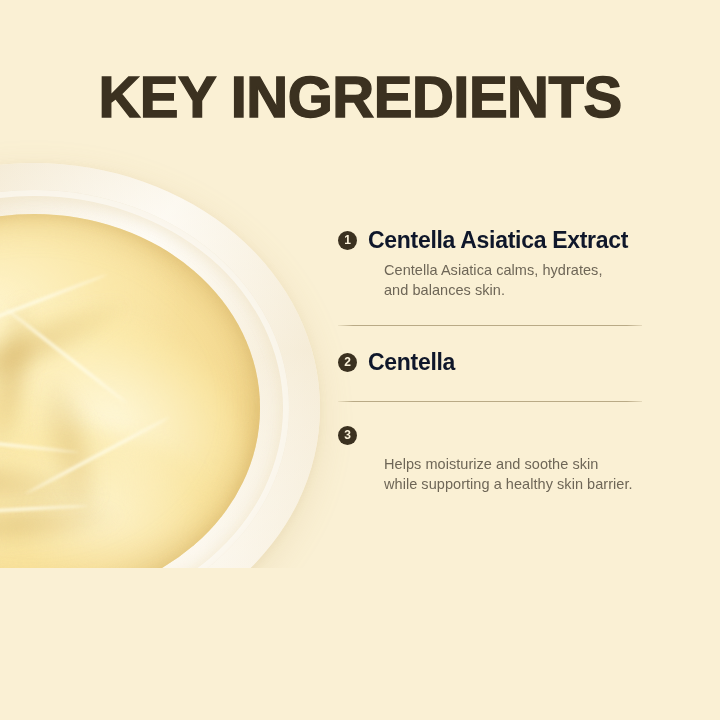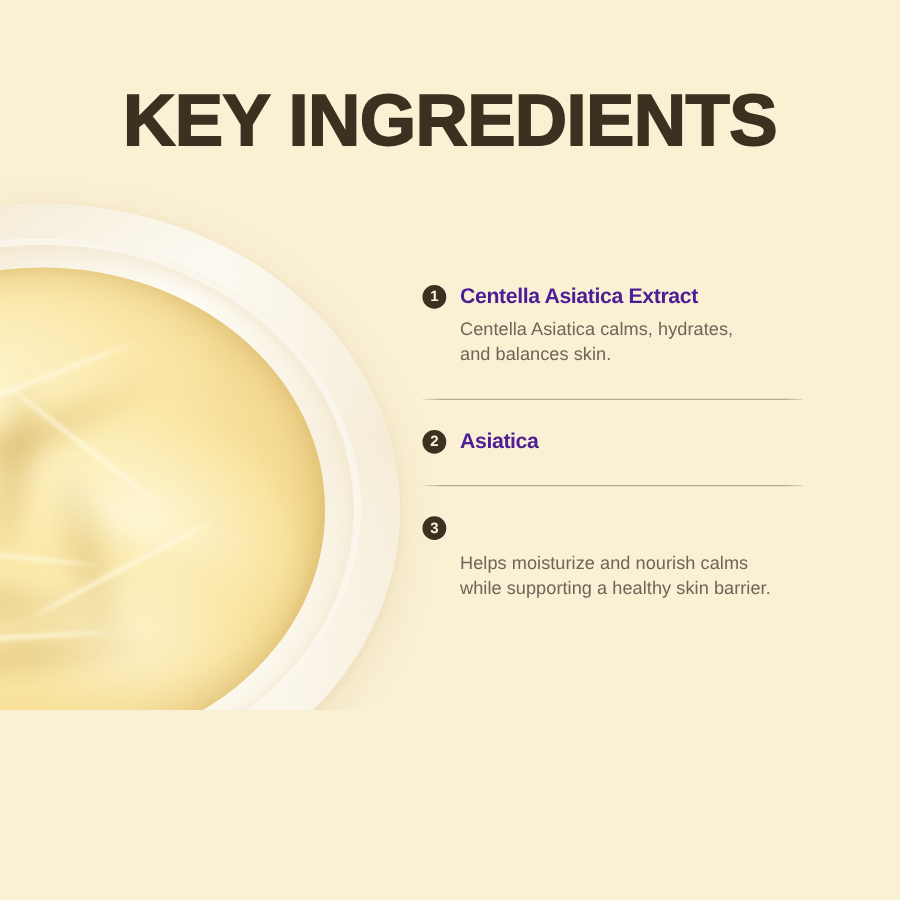--- a/index.html
+++ b/index.html
@@ -252,30 +252,30 @@
     background: #3b3120;
     color: #fbf2da;
     font-size: 12px;
     font-weight: 700;
     line-height: 19px;
     text-align: center;
     font-family: "Liberation Sans", sans-serif;
   }
 
   .item-title {
-    font-size: 17px;
+    font-size: 23px;
     font-weight: 700;
-    color: #4c1d95;
+    color: #0f172a;
     letter-spacing: -0.3px;
     line-height: 1.1;
     white-space: nowrap;
   }
 
   .item-desc {
-    margin-left: 30px;
+    margin-left: 46px;
     font-size: 14.5px;
     line-height: 1.38;
     color: #6e6657;
     font-weight: 400;
     letter-spacing: 0.05px;
     white-space: pre-line;
   }
 
   .divider {
     height: 1px;
@@ -333,28 +333,28 @@
       </div>
       <p class="item-desc">Centella Asiatica calms, hydrates,
 and balances skin.</p>
     </div>
 
     <div class="divider"></div>
 
     <div class="item item-2">
       <div class="item-head">
         <span class="badge">2</span>
-        <span class="item-title">Asiatica</span>
+        <span class="item-title">Centella</span>
       </div>
     </div>
 
     <div class="divider"></div>
 
     <div class="item item-3">
       <div class="item-head">
         <span class="badge">3</span>
       </div>
-      <p class="item-desc">Helps moisturize and nourish calms
+      <p class="item-desc">Helps moisturize and soothe skin
 while supporting a healthy skin barrier.</p>
     </div>
 
   </div>
 </div>
 
 </body></html>

